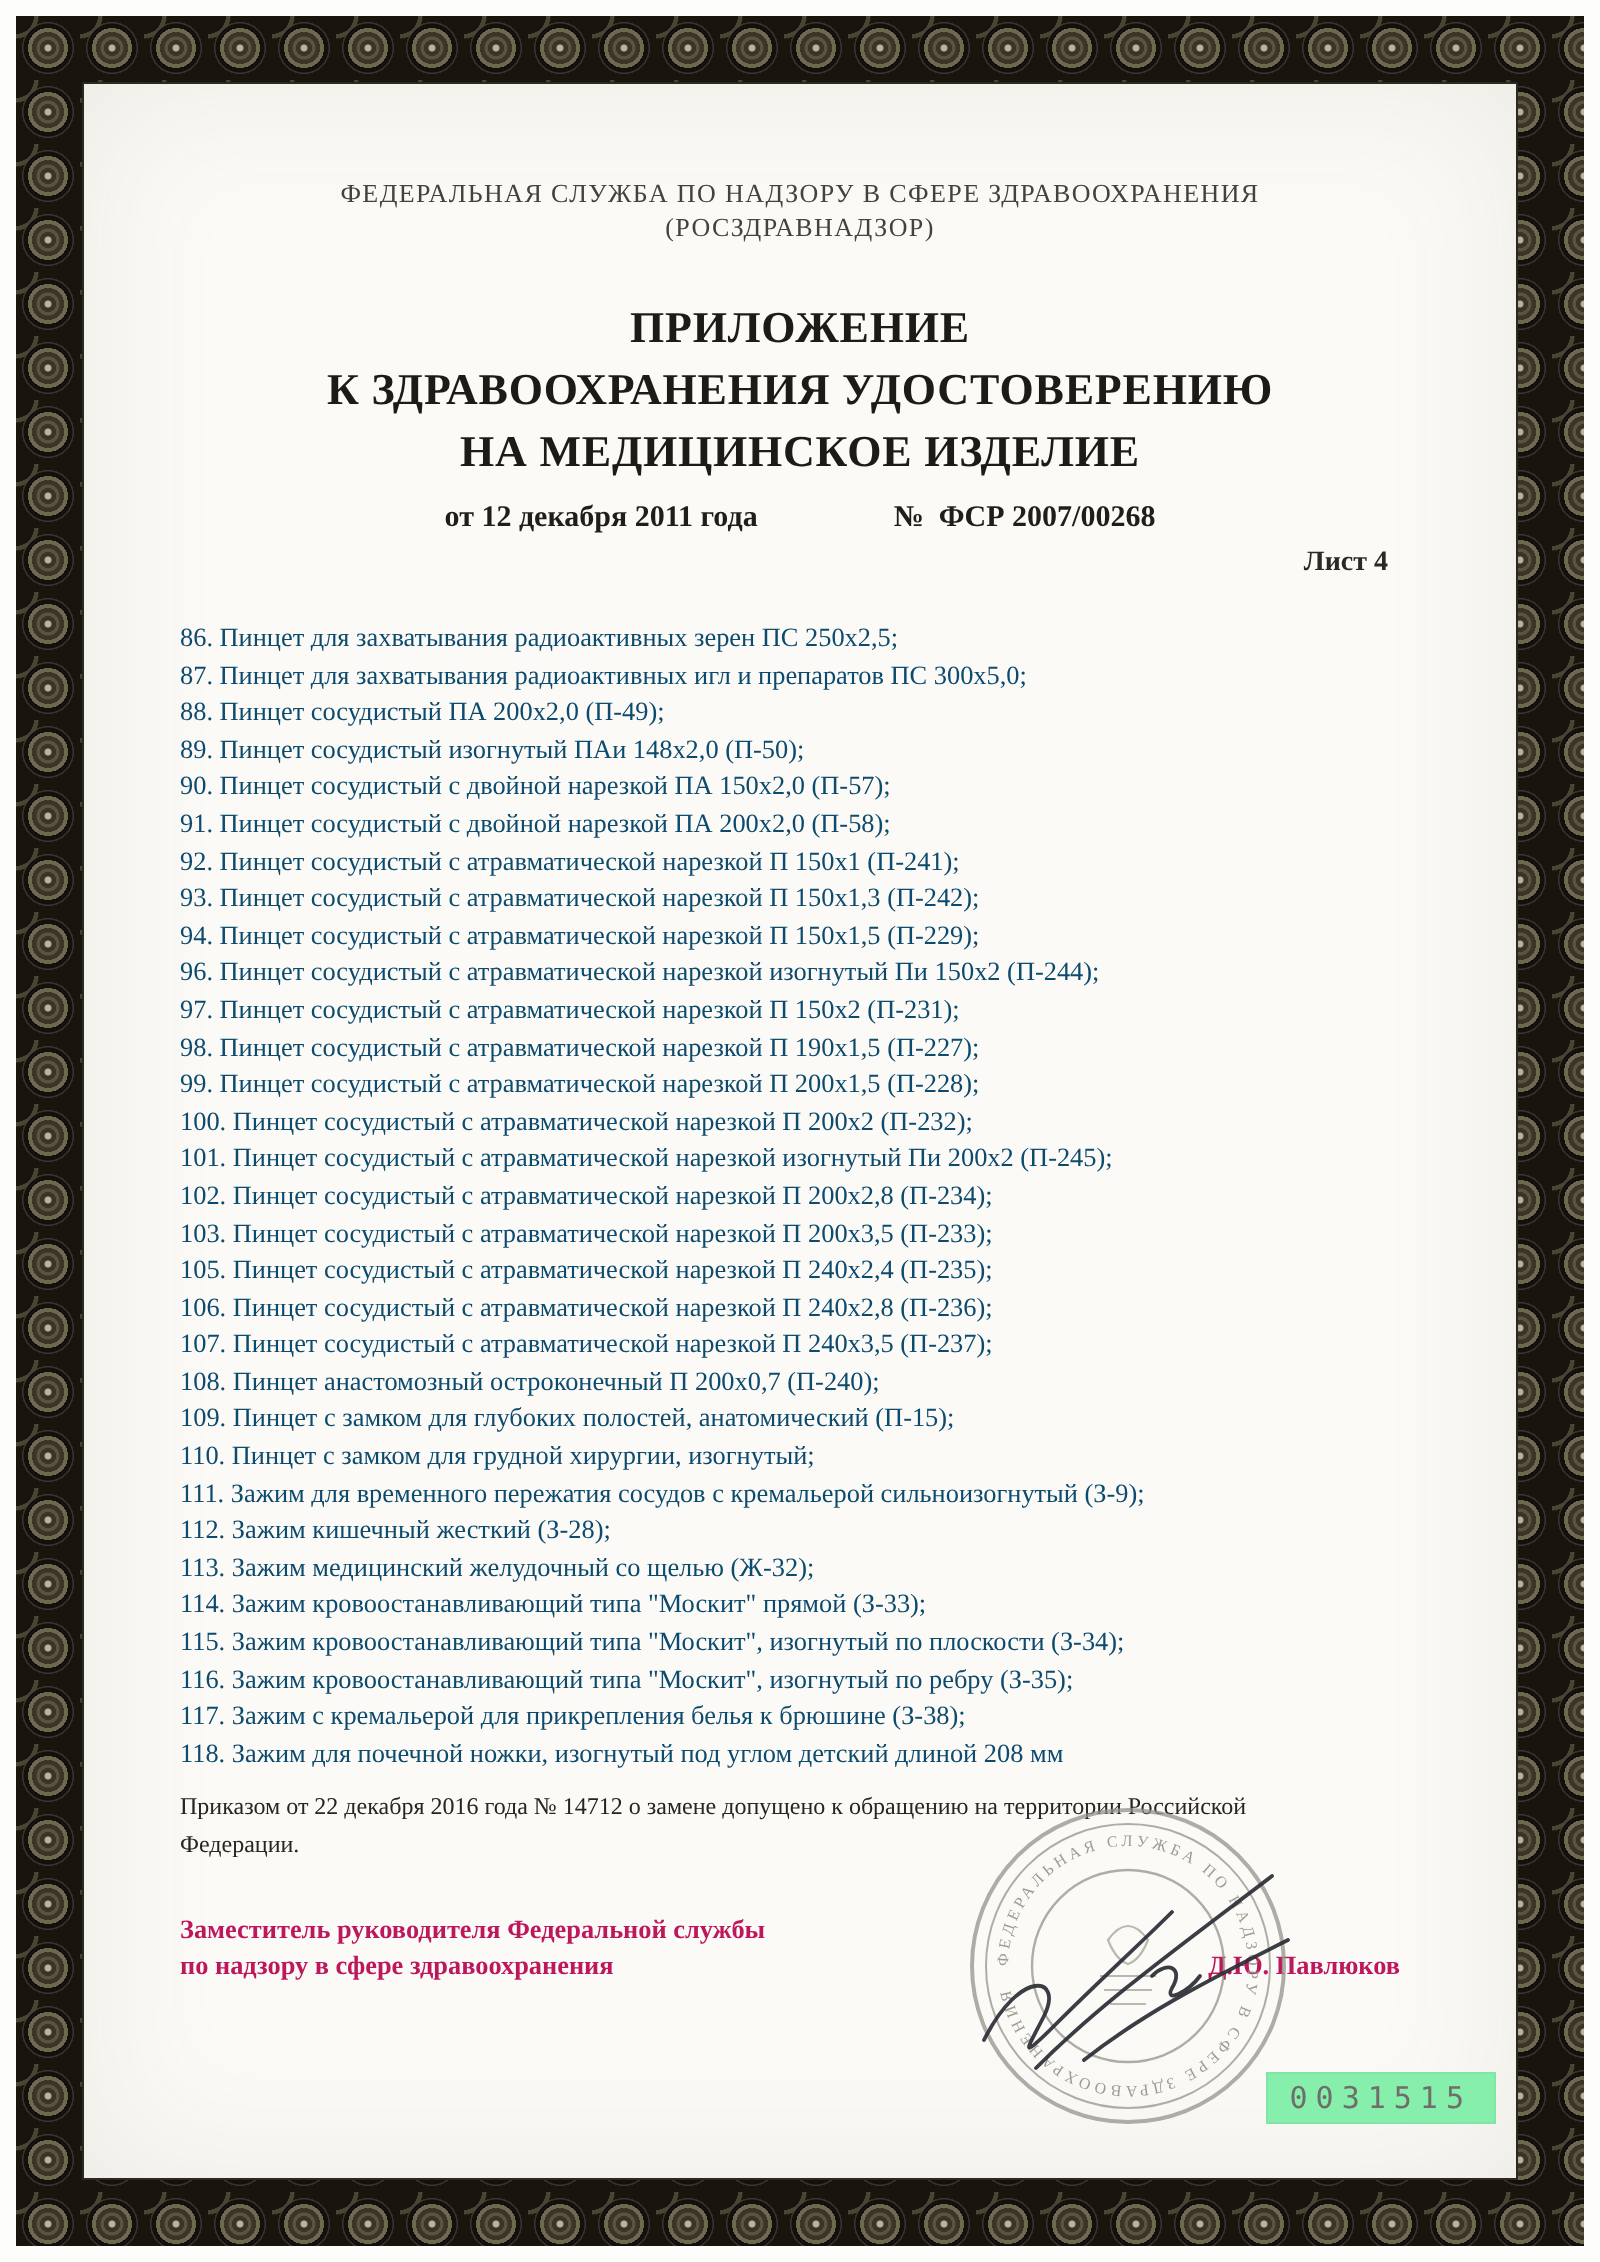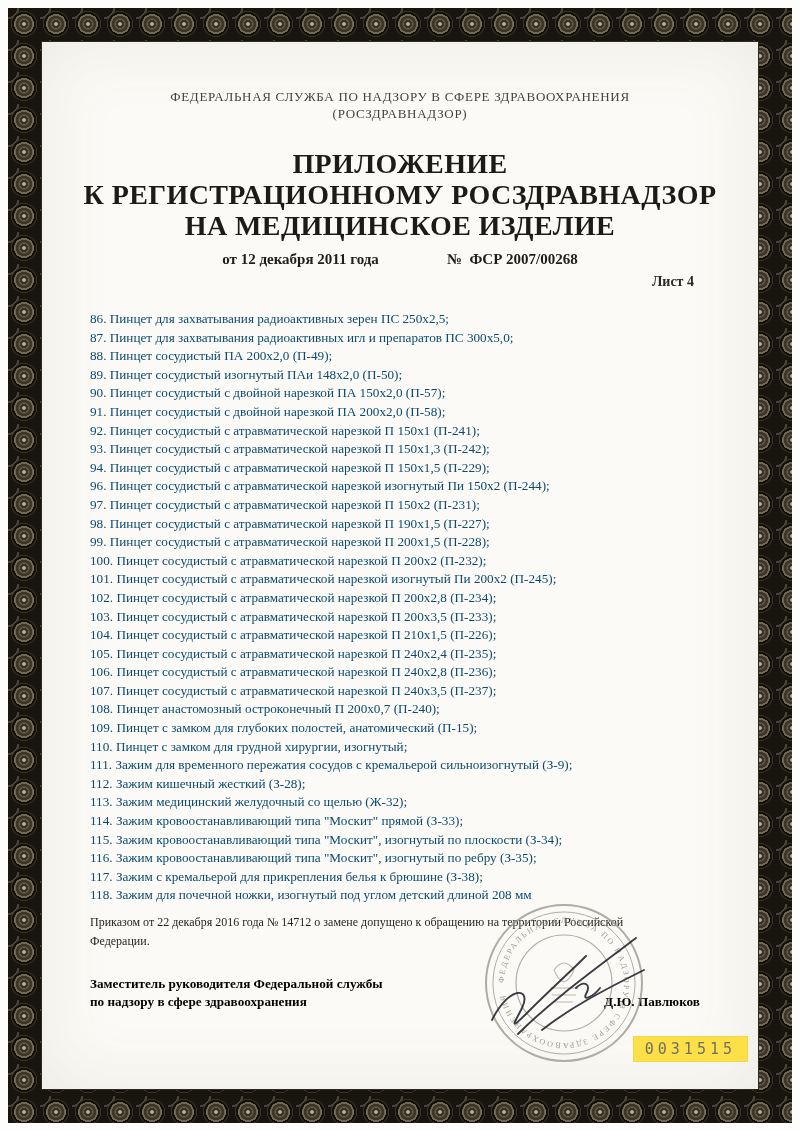--- a/index.html
+++ b/index.html
@@ -26,49 +26,49 @@
   }
   .content {
     position:absolute; inset:42px; color:#2e2c29;
   }
   .agency {
     margin-top:46px; text-align:center;
     font-size:13px; line-height:17px; letter-spacing:0.7px; color:#44423e;
   }
   .doc-title {
     margin-top:26px; text-align:center; font-weight:bold;
-    font-size:28px; line-height:31px; letter-spacing:0.4px; color:#1c1b18;
+    font-size:22px; line-height:31px; letter-spacing:0.4px; color:#1c1b18;
   }
   .reg-row {
     margin-top:10px; display:flex; justify-content:center; gap:68px;
     font-weight:bold; font-size:15px; color:#1f1e1b; white-space:pre;
   }
   .sheet {
     margin-top:6px; text-align:right; padding-right:64px;
     font-weight:bold; font-size:14px; color:#2a2926;
   }
   .items {
     margin:20px 26px 0 48px;
     font-size:13.2px; line-height:18.6px; color:#0c4a6e;
   }
   .item { white-space:nowrap; overflow:hidden; }
   .note {
     margin:8px 120px 0 48px; font-size:12px; line-height:19px; color:#262522;
   }
   .sign-row {
     margin:24px 58px 0 48px; display:flex; justify-content:space-between;
     align-items:flex-end; font-weight:bold; font-size:13.2px; line-height:18px;
-    color:#000000;
+    color:#be185d;
   }
   .seal {
     position:absolute; left:416px; top:850px; pointer-events:none;
   }
   .serial {
     position:absolute; top:994px; right:10px;
-    background:#fde047; padding:4px 12px;
+    background:#86efac; padding:4px 12px;
     font-family:"DejaVu Sans Mono","Liberation Mono",monospace;
     font-size:15px; letter-spacing:4px; color:#6f6e68;
     box-shadow: inset 0 0 0 1px rgba(0,0,0,0.04);
   }
 </style>
 </head>
 <body>
 
 <div class="page">
   <div class="frame"></div>
@@ -76,21 +76,21 @@
 
   <div class="content">
 
     <div class="agency">
       <div>ФЕДЕРАЛЬНАЯ СЛУЖБА ПО НАДЗОРУ В СФЕРЕ ЗДРАВООХРАНЕНИЯ</div>
       <div>(РОСЗДРАВНАДЗОР)</div>
     </div>
 
     <div class="doc-title">
       <div>ПРИЛОЖЕНИЕ</div>
-      <div>К РЕГИСТРАЦИОННОМУ РОСЗДРАВНАДЗОР</div>
+      <div>К ЗДРАВООХРАНЕНИЯ УДОСТОВЕРЕНИЮ</div>
       <div>НА МЕДИЦИНСКОЕ ИЗДЕЛИЕ</div>
     </div>
 
     <div class="reg-row">
       <span>от 12 декабря 2011 года</span>
       <span>№  ФСР 2007/00268</span>
     </div>
 
     <div class="sheet">Лист 4</div>
 
@@ -124,21 +124,20 @@
         <div class="item">99. Пинцет сосудистый с атравматической нарезкой П 200х1,5 (П-228);</div>
 
         <div class="item">100. Пинцет сосудистый с атравматической нарезкой П 200х2 (П-232);</div>
 
         <div class="item">101. Пинцет сосудистый с атравматической нарезкой изогнутый Пи 200х2 (П-245);</div>
 
         <div class="item">102. Пинцет сосудистый с атравматической нарезкой П 200х2,8 (П-234);</div>
 
         <div class="item">103. Пинцет сосудистый с атравматической нарезкой П 200х3,5 (П-233);</div>
 
-        <div class="item">104. Пинцет сосудистый с атравматической нарезкой П 210х1,5 (П-226);</div>
 
         <div class="item">105. Пинцет сосудистый с атравматической нарезкой П 240х2,4 (П-235);</div>
 
         <div class="item">106. Пинцет сосудистый с атравматической нарезкой П 240х2,8 (П-236);</div>
 
         <div class="item">107. Пинцет сосудистый с атравматической нарезкой П 240х3,5 (П-237);</div>
 
         <div class="item">108. Пинцет анастомозный остроконечный П 200х0,7 (П-240);</div>
 
         <div class="item">109. Пинцет с замком для глубоких полостей, анатомический (П-15);</div>

